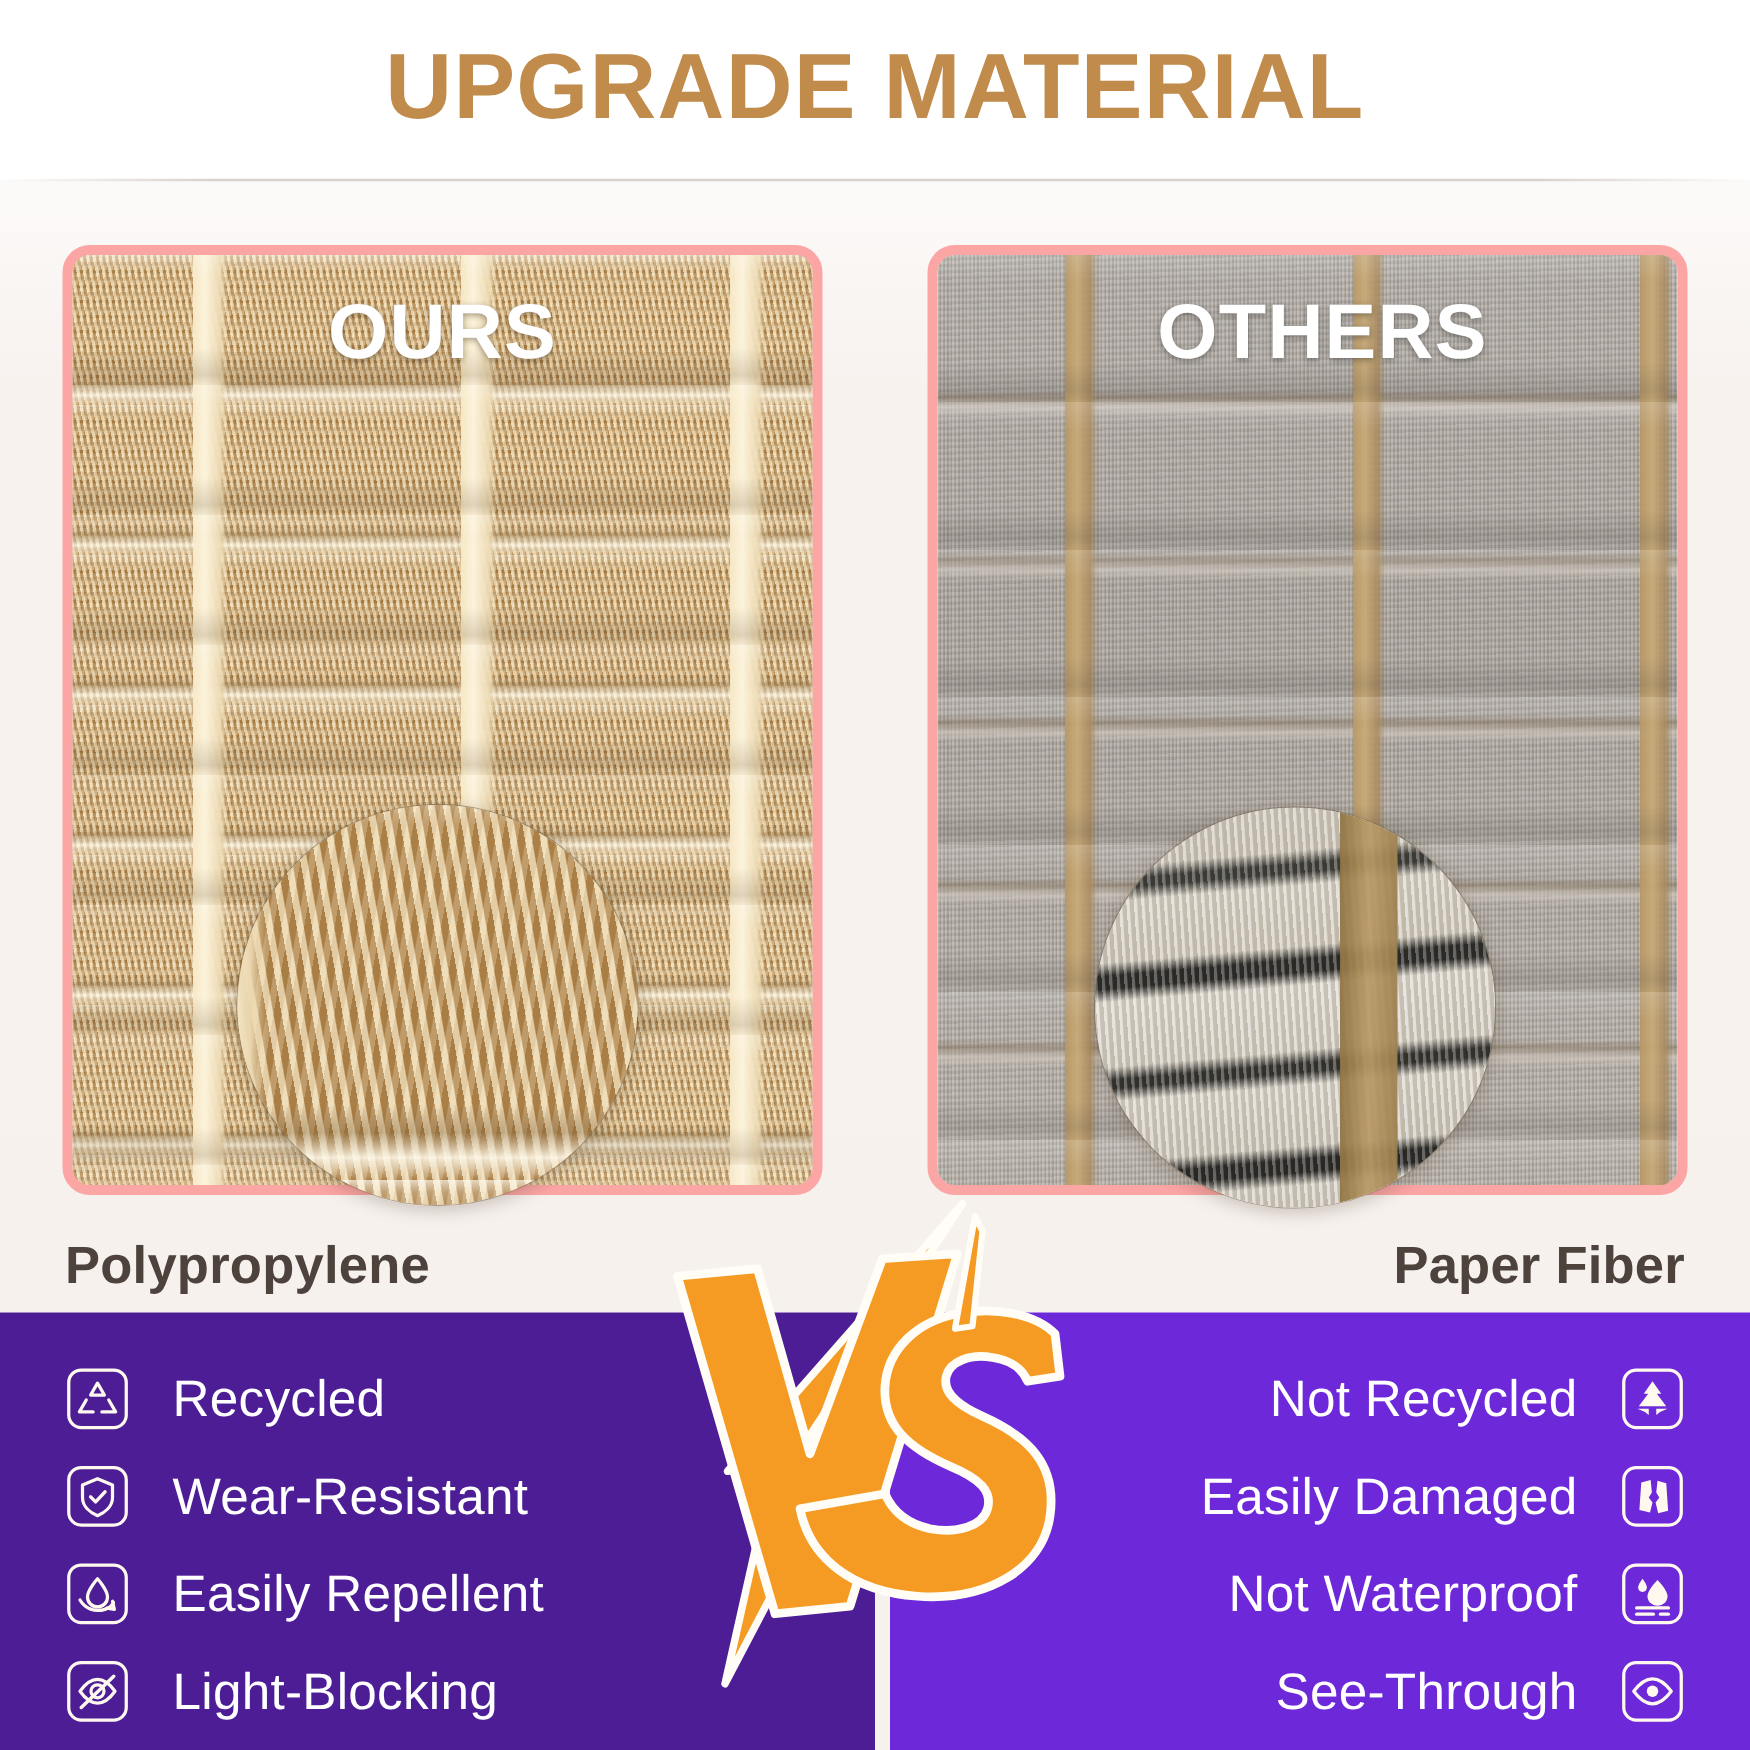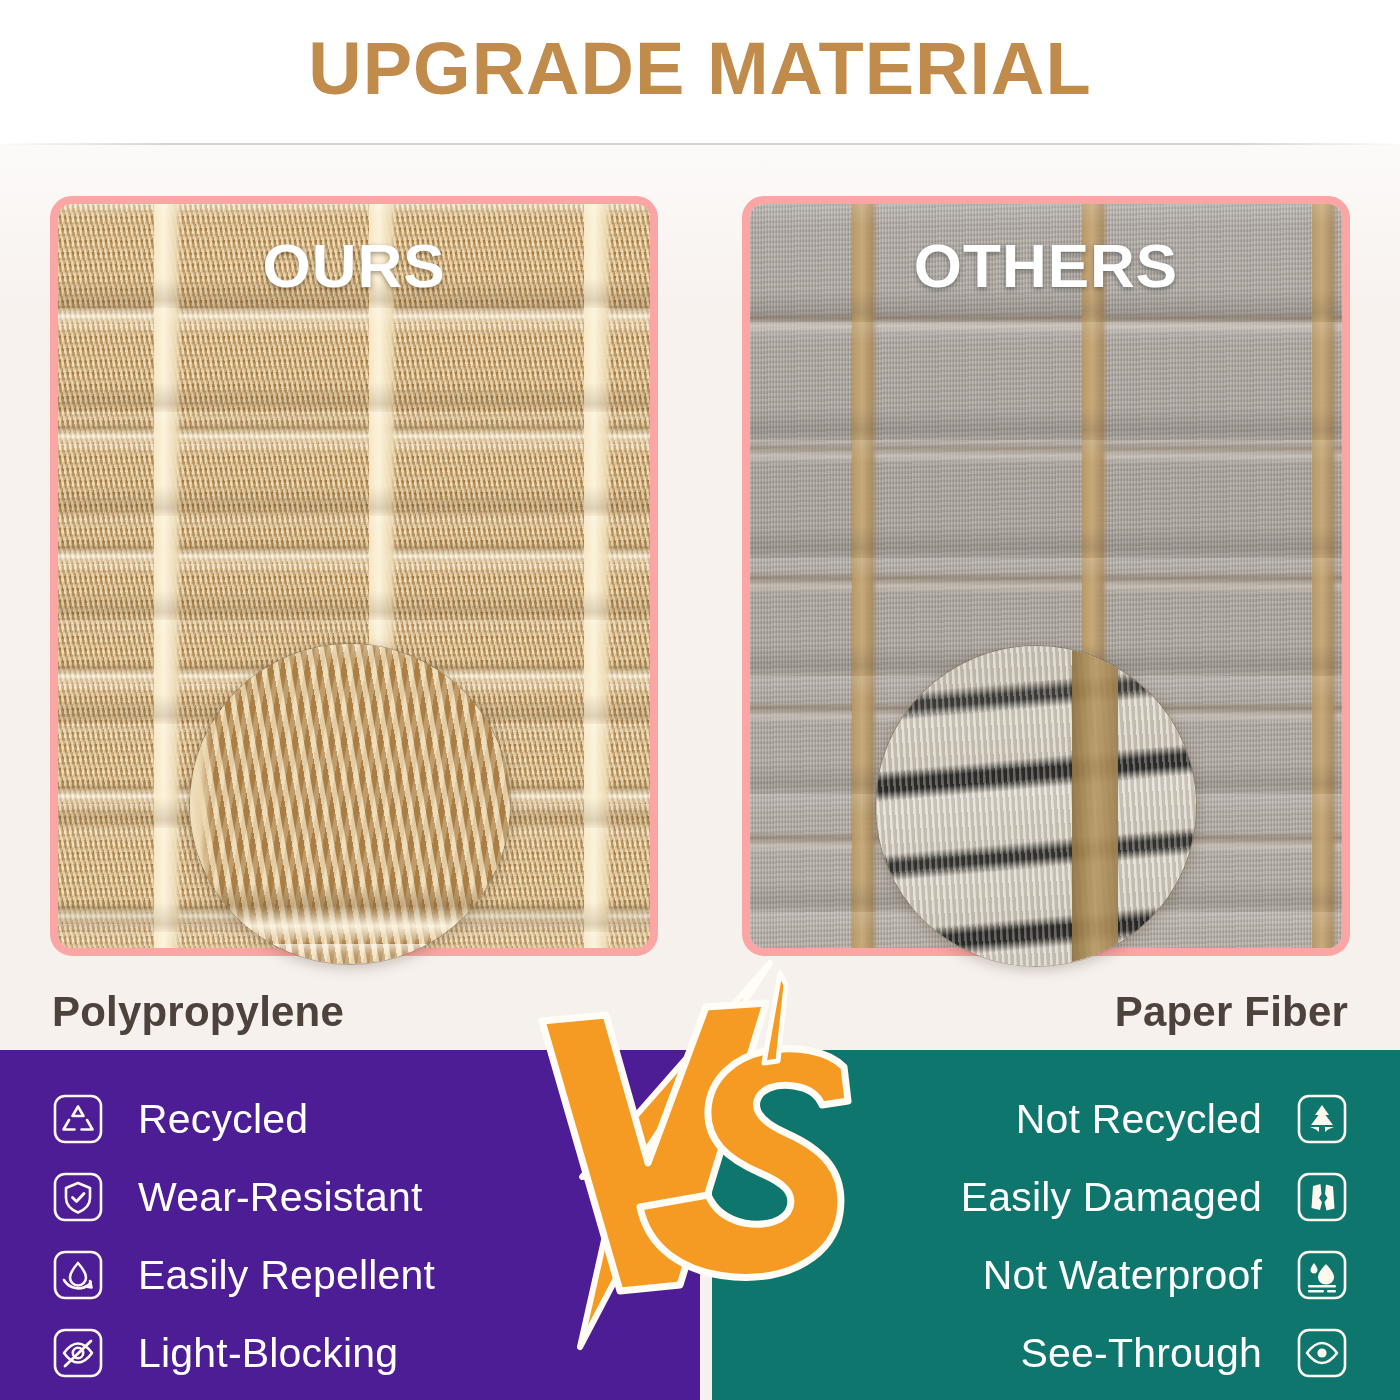--- a/index.html
+++ b/index.html
@@ -73,21 +73,21 @@
     top: 26px;
     width: 100%;
     text-align: center;
     font-weight: bold;
     font-size: 62px;
     color: #FFFFFF;
     letter-spacing: 1px;
     z-index: 6;
     text-shadow: 0 2px 5px rgba(60,40,20,.45);
   }
-  .card-right .card-label { text-shadow: 0 2px 5px rgba(40,40,40,.45); }
+  .card-right .card-label { text-shadow: 0 2px 5px rgba(40,40,40,.45); padding-left: 12px; }
 
   
   .weave-ours {
     position: absolute;
     inset: 0;
     background:
       
       repeating-linear-gradient(90deg,
         rgba(0,0,0,0) 0px, rgba(0,0,0,0) 96px,
         rgba(247,233,199,.96) 96px, rgba(252,243,219,1) 106px,
@@ -249,21 +249,21 @@
   }
   .footer-left {
     left: 0;
     width: 700px;
     background: #4c1d95;
     padding: 30px 0 0 52px;
   }
   .footer-right {
     left: 712px;
     width: 688px;
-    background: #0f766e;
+    background: #6d28d9;
     padding: 30px 52px 0 0;
   }
   .footer-gap {
     position: absolute;
     left: 700px; top: 1050px;
     width: 12px; height: 350px;
     background: #F7F1EE;
   }
 
   .feature-row {

